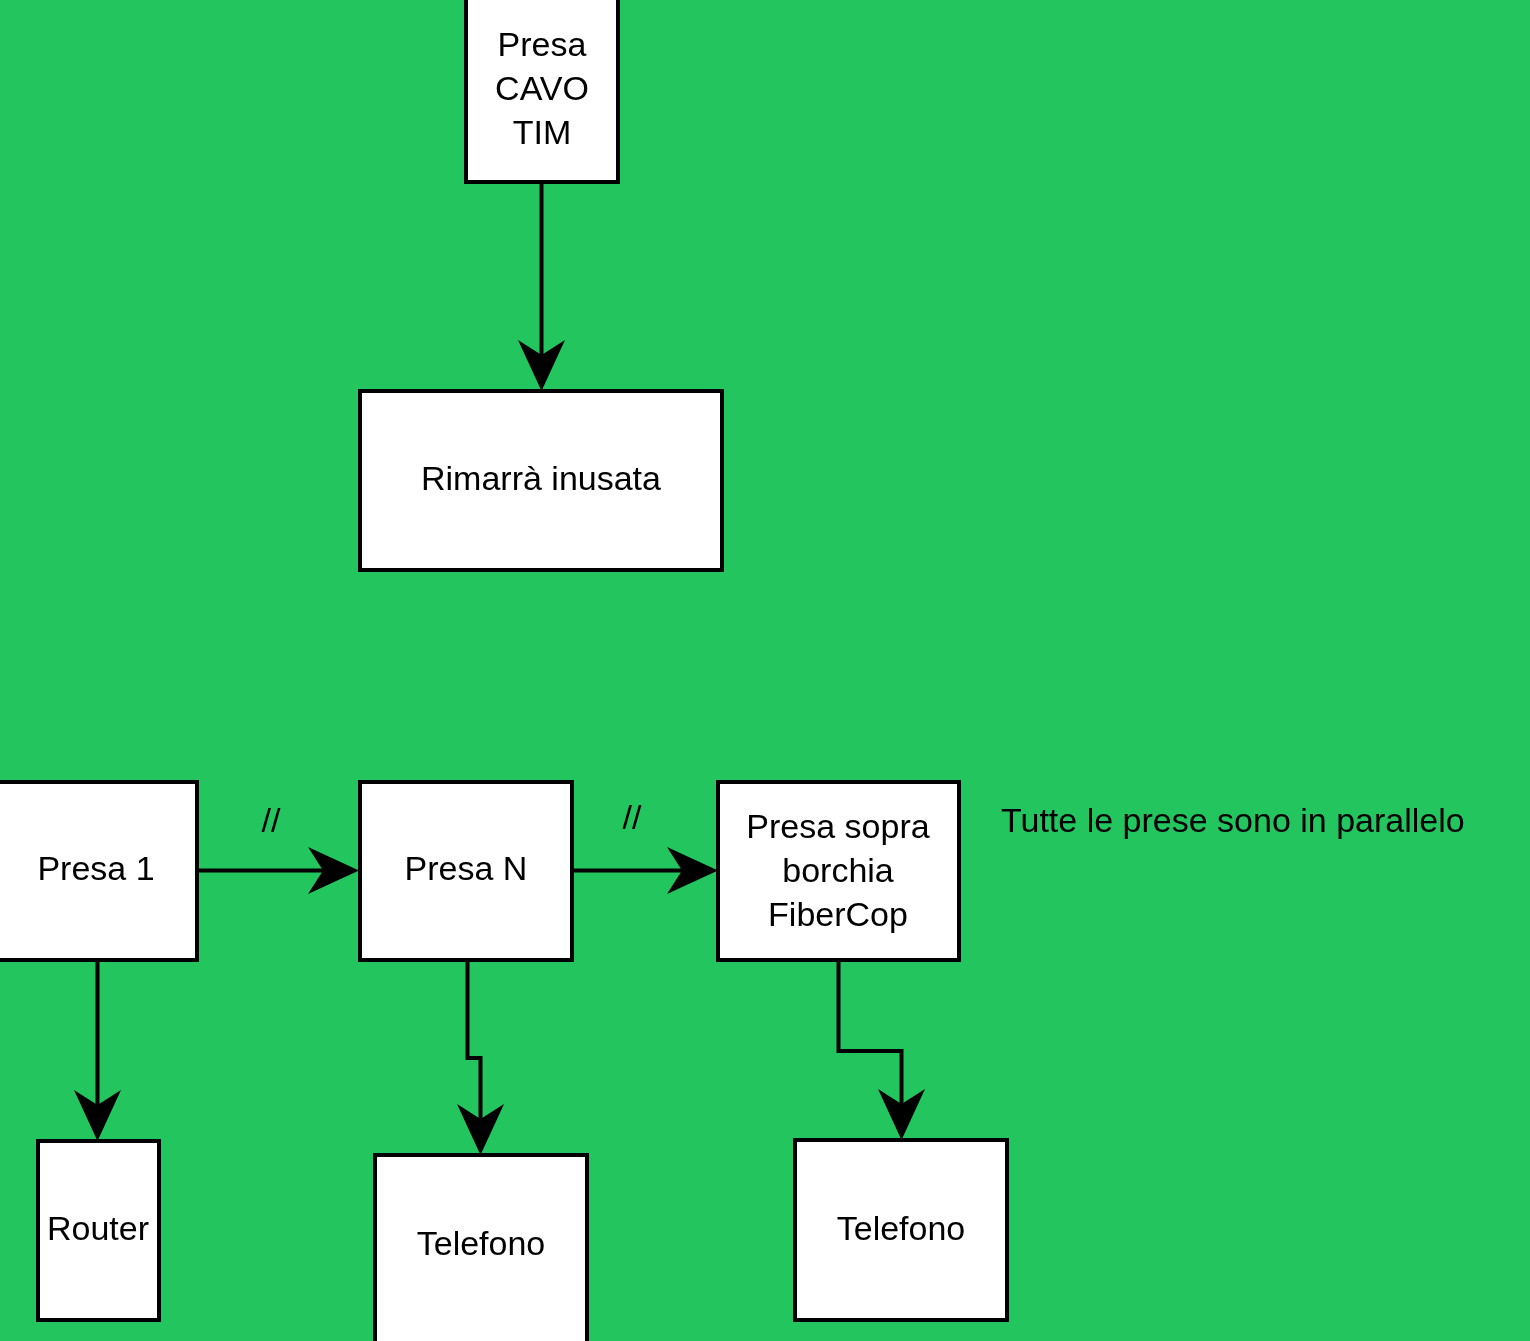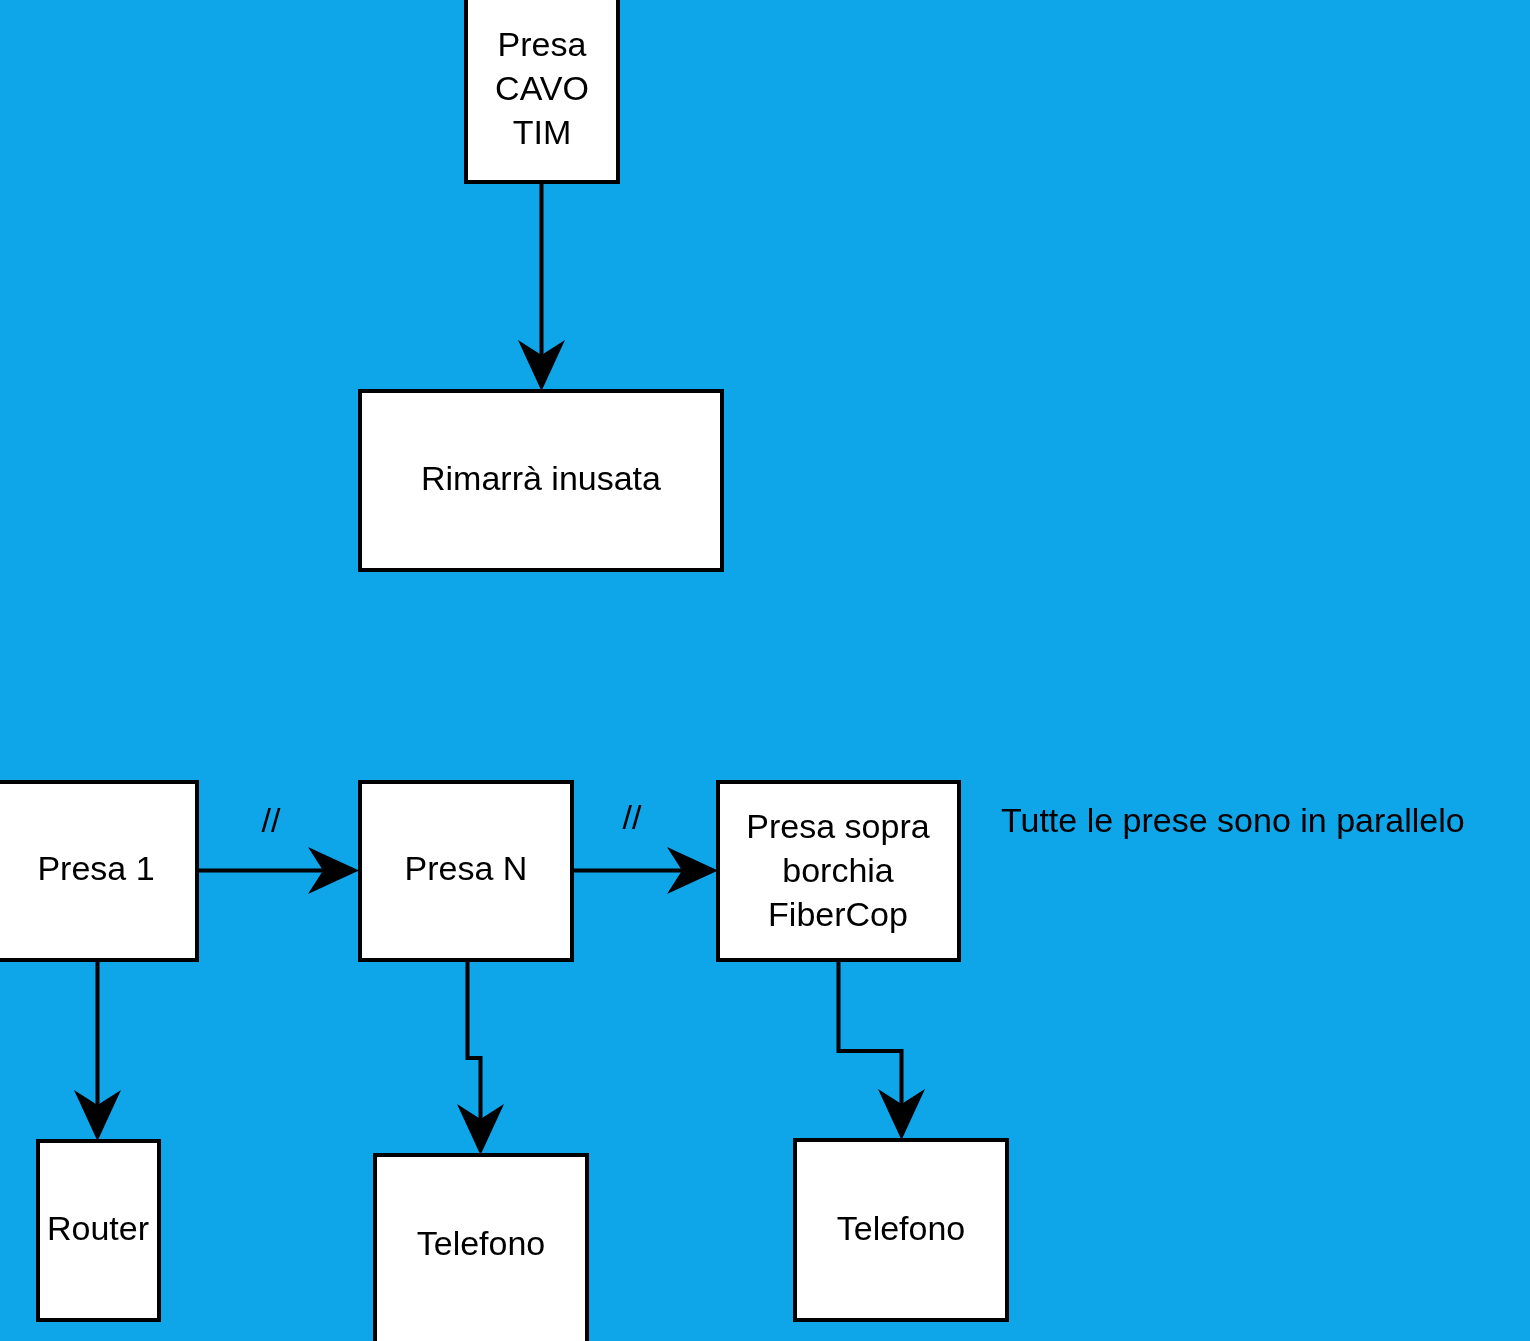--- a/index.html
+++ b/index.html
@@ -8,21 +8,21 @@
     padding: 0;
     background: #ffffff;
   }
   body {
     font-family: "Liberation Sans", sans-serif;
   }
   #diagram-root {
     position: relative;
     width: 1530px;
     height: 1341px;
-    background: #0ea5e9;
+    background: #22c55e;
     overflow: hidden;
   }
   svg#diagram-canvas {
     display: block;
     width: 1530px;
     height: 1341px;
   }
   .node-box {
     fill: #ffffff;
     stroke: #000000;

